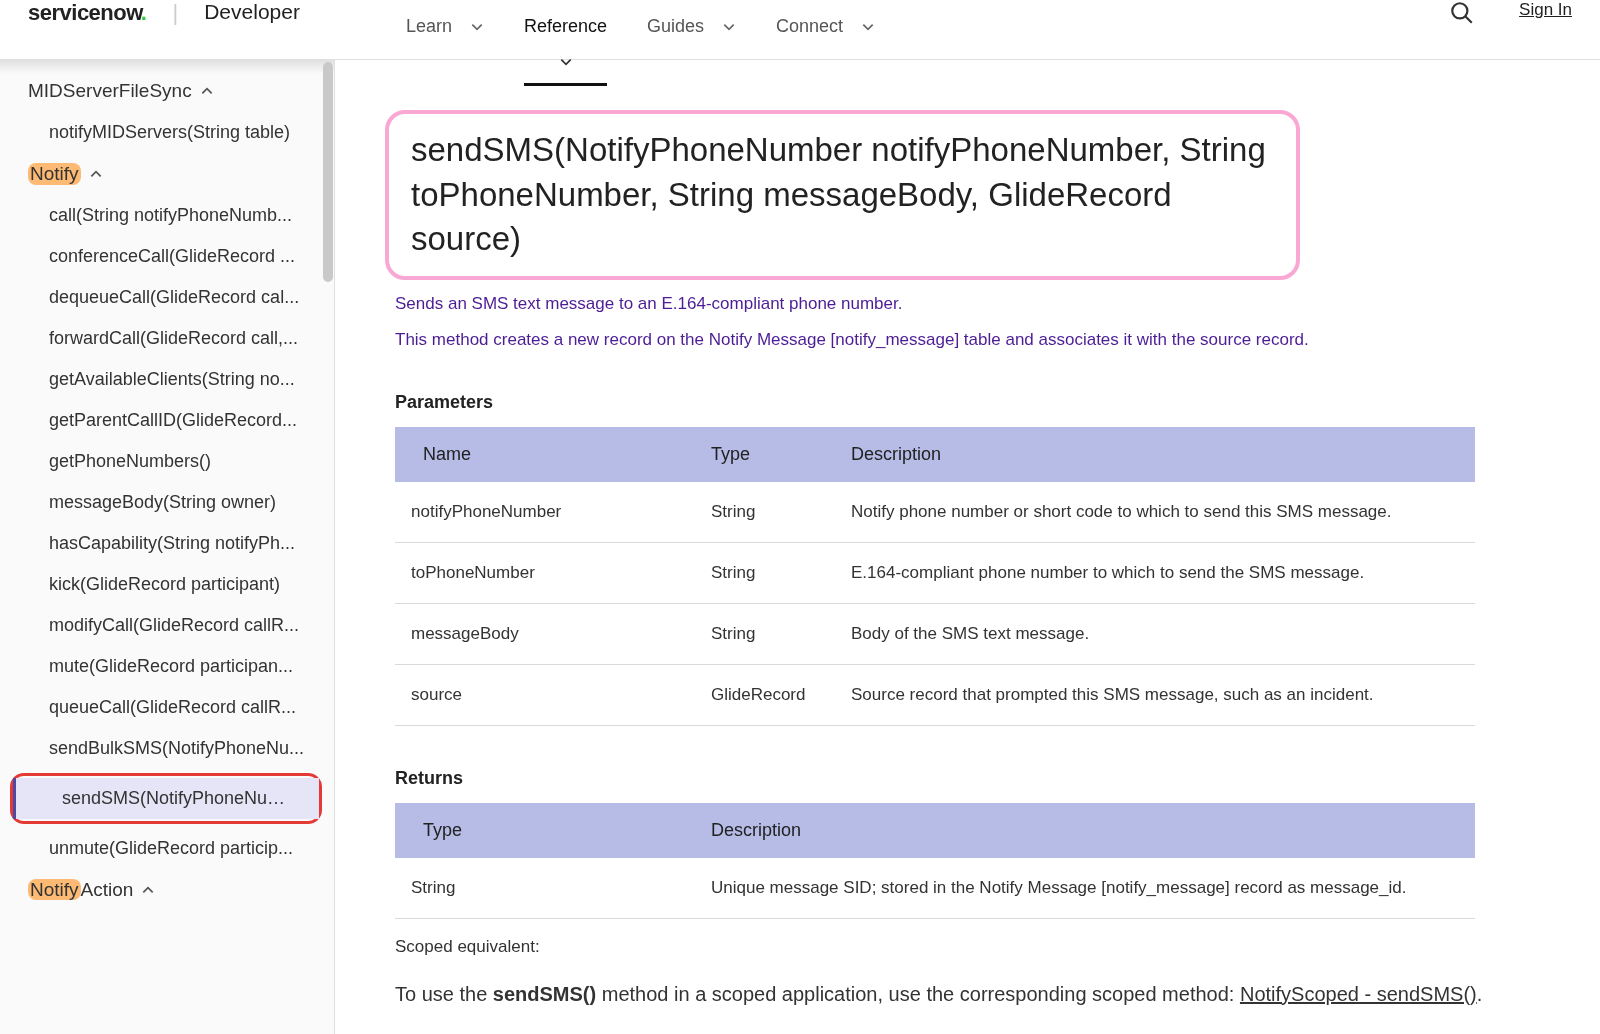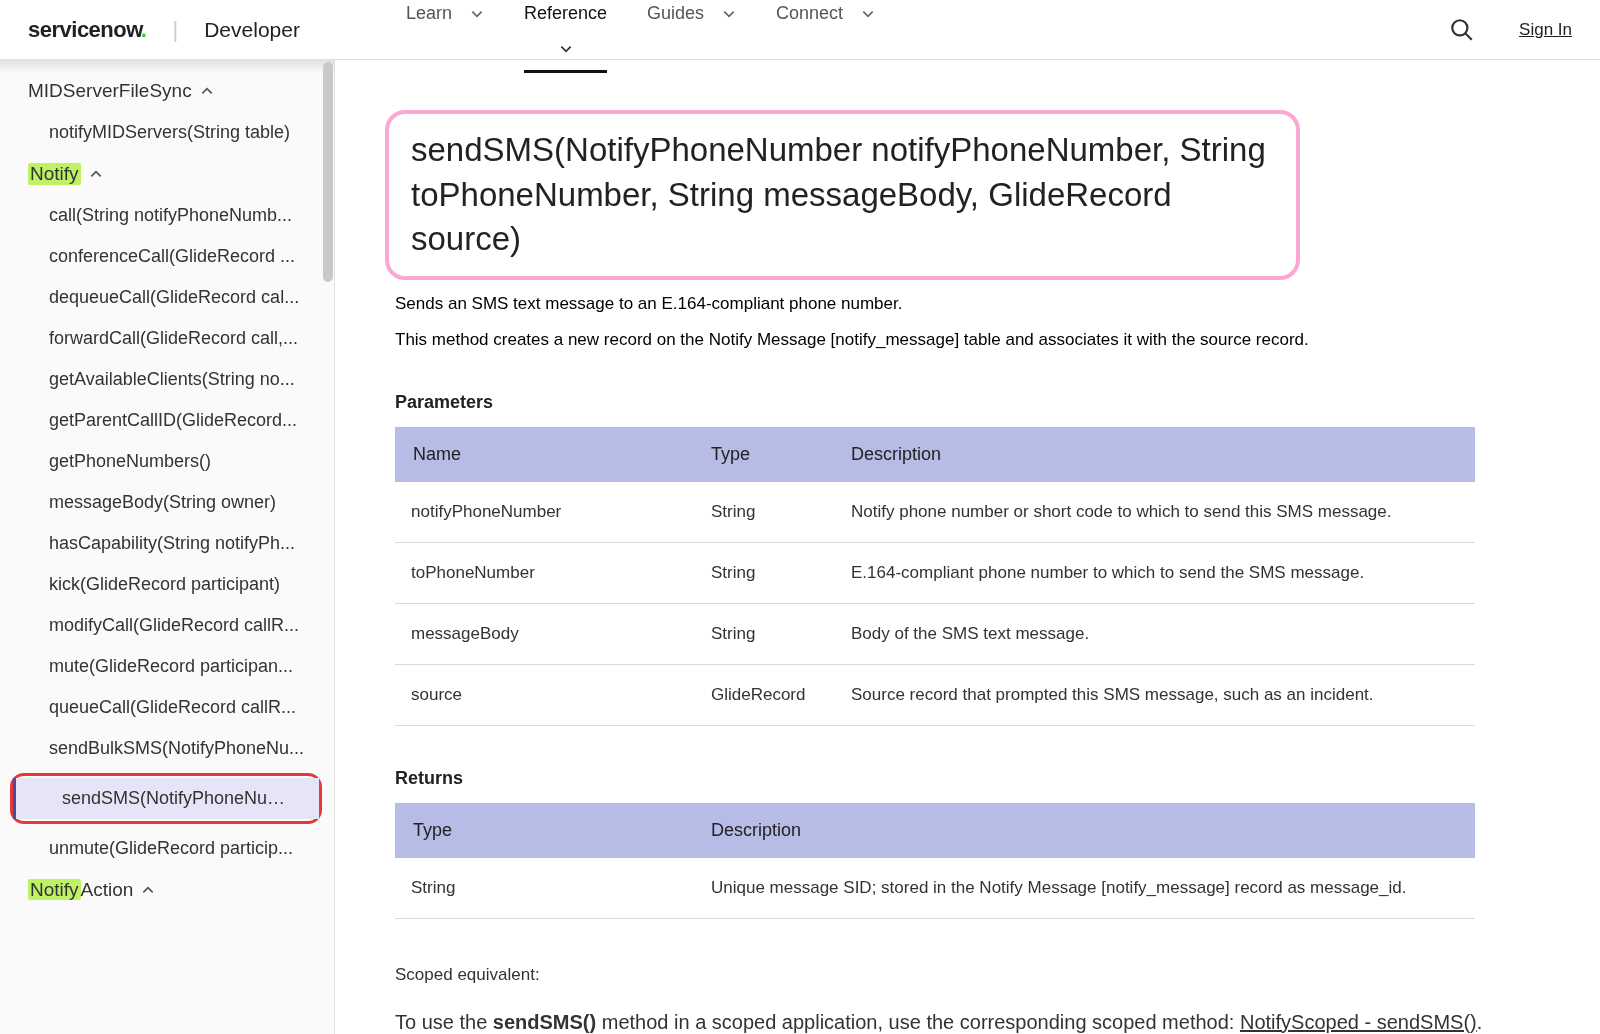--- a/index.html
+++ b/index.html
@@ -9,21 +9,21 @@
   background: #fff;
   width: 1600px;
   height: 1034px;
   overflow: hidden;
   transform-origin: top left;
 }
 .topbar {
   height: 60px;
   border-bottom: 1px solid #e0e0e0;
   display: flex;
-  align-items: center;
+  align-items: flex-start;
   padding: 0 28px;
   gap: 16px;
   position: relative;
   z-index: 10;
   background: #fff;
 }
 .logo {
   font-weight: 700;
   font-size: 22px;
   letter-spacing: -0.5px;
@@ -64,21 +64,21 @@
   left: 0; top: 0; height: 14px; width: 100%;
   background: linear-gradient(to bottom, rgba(0,0,0,0.10), rgba(0,0,0,0));
   pointer-events: none;
 }
 .side-section {
   display: flex; align-items: center; gap: 8px;
   font-size: 19px; color: #333; padding: 10px 26px;
   cursor: pointer;
 }
 .side-section.lvl1 { padding-left: 28px; }
-.hl { background: #bef264; padding: 0 2px; border-radius: 2px; }
+.hl { background: #fdba74; padding: 0 2px; border-radius: 8px; }
 .side-item {
   padding: 10px 26px 10px 46px;
   font-size: 18px;
   color: #333;
   cursor: pointer;
   white-space: nowrap;
   overflow: hidden;
   text-overflow: ellipsis;
   border-left: 3px solid transparent;
 }
@@ -106,45 +106,45 @@
   border-radius: 20px;
   padding: 14px 22px 14px 22px;
   margin: 0 220px 14px -10px;
 }
 h1 {
   font-weight: 400;
   font-size: 33px;
   line-height: 1.35;
   color: #222;
 }
-.desc { font-size: 17px; color: #000000; margin: 8px 0 16px 0; max-width: 1020px; }
+.desc { font-size: 17px; color: #4c1d95; margin: 8px 0 16px 0; max-width: 1020px; }
 .section-title { font-weight: 700; font-size: 18px; margin: 42px 0 14px 0; color: #222; }
 
 table {
   width: 1080px;
   border-collapse: collapse;
   font-size: 17px;
 }
 thead th {
   background: #b6bce6;
   text-align: left;
   font-weight: 500;
   padding: 17px 16px;
   color: #222;
   font-size: 18px;
 }
-thead th:first-child { padding-left: 18px; }
+thead th:first-child { padding-left: 28px; }
 tbody td {
   padding: 20px 16px;
   border-bottom: 1px solid #d9d9d9;
   color: #333;
   vertical-align: top;
 }
 
-.scoped-equiv { font-size: 17px; margin-top: 46px; color: #333; }
+.scoped-equiv { font-size: 17px; margin-top: 18px; color: #333; }
 .scoped-line { font-size: 20px; margin-top: 26px; color: #333; }
 .scoped-line .link { text-decoration: underline; }
 .scoped-line strong { font-weight: 700; }
 
 .scrollbar-stub {
   position: absolute;
   right: 1px; top: 0; width: 10px; height: 300px;
   background: #c9c9c9;
   border-radius: 5px;
 }

